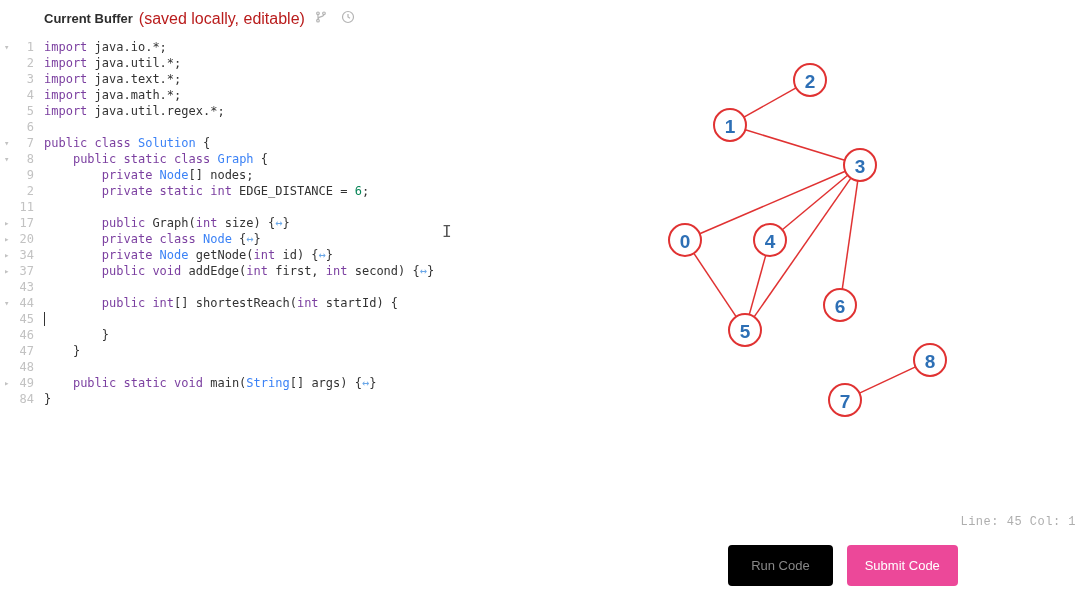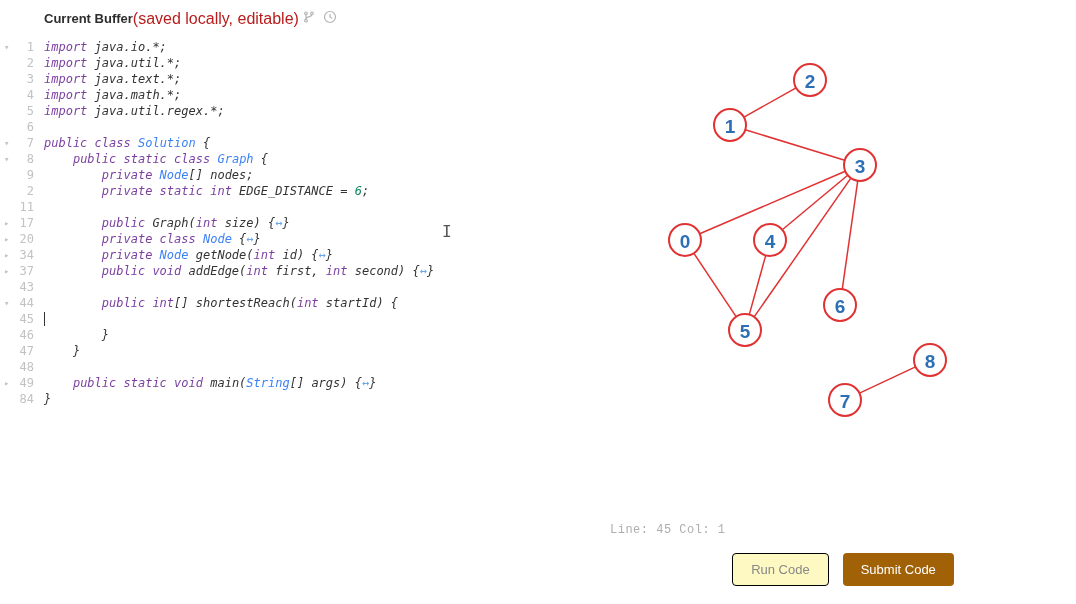--- a/index.html
+++ b/index.html
@@ -24,20 +24,21 @@
   .right {
     flex: 1;
     position: relative;
   }
   .toolbar {
     display: flex;
     align-items: center;
     padding: 8px 12px 8px 44px;
     font-size: 13px;
     color: #555;
+    gap: 6px;
   }
   .toolbar .title { font-weight: 600; color: #2d2d2d; }
   .toolbar .subtitle { color: #b91c1c; font-size: 16px; }
   .toolbar .iconbtn {
     color: #b4b4b4;
     font-size: 14px;
     cursor: pointer;
     padding: 2px 4px;
   }
   .editor {
@@ -56,21 +57,21 @@
     user-select: none;
   }
   .gutter .ln { padding-right: 10px; position: relative; height:16px; }
   .gutter .fold-open::after {
     content: "▾"; position:absolute; left:4px; color:#c2c2c2; font-size:9px;
   }
   .gutter .fold-closed::after {
     content: "▸"; position:absolute; left:4px; color:#c2c2c2; font-size:9px;
   }
   .codecol { flex:1; white-space: pre; color:#333; }
-  .codecol .line { height:16px;font-style:italic; }
+  .codecol .line { height:16px; }
   .tk-kw   { color:#7b3fa0; }
   .tk-type { color:#3b82f6; }
   .tk-fn   { color:#333; }
   .tk-num  { color:#098658; }
   .fold-widget { color:#6aa7e8; }
   .cursor-line {
     border-left: 1px solid #333;
     display:inline-block;
     height: 14px;
     vertical-align: -3px;
@@ -79,47 +80,47 @@
   .text-cursor {
     position:absolute;
     left: 442px;
     top: 187px;
     color:#555;
     font-family: monospace;
     font-size: 16px;
     font-weight: 200;
   }
   .statusbar {
-    text-align: left;
+    text-align: right;
     font-size: 12px;
     color: #aeaeae;
     padding: 6px 0;
     font-family: "Courier New", monospace;
     letter-spacing: 0.5px;
   }
   .buttons {
     display: flex;
     justify-content: center;
     gap: 14px;
     padding: 10px 0 18px;
   }
   .btn {
     font-size: 13px;
     padding: 8px 18px;
     border-radius: 4px;
     cursor: pointer;
     border: none;
   }
   .btn-run {
-    background: #fef9c3;
+    background: #000000;
     color: #888;
-    border: 1px solid #000000;
+    border: 5px solid #000000;
   }
   .btn-submit {
-    background: #a16207;
+    background: #ec4899;
     color: #fff;
   }
   
   .graph-svg {
     position: absolute;
     top: 40px;
     left: 0;
     width: 100%;
     height: 420px;
   }

